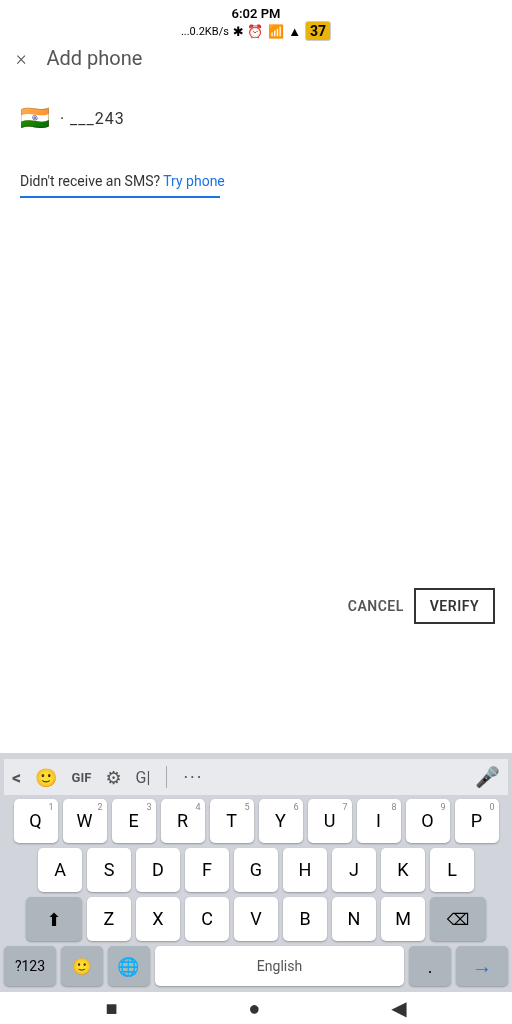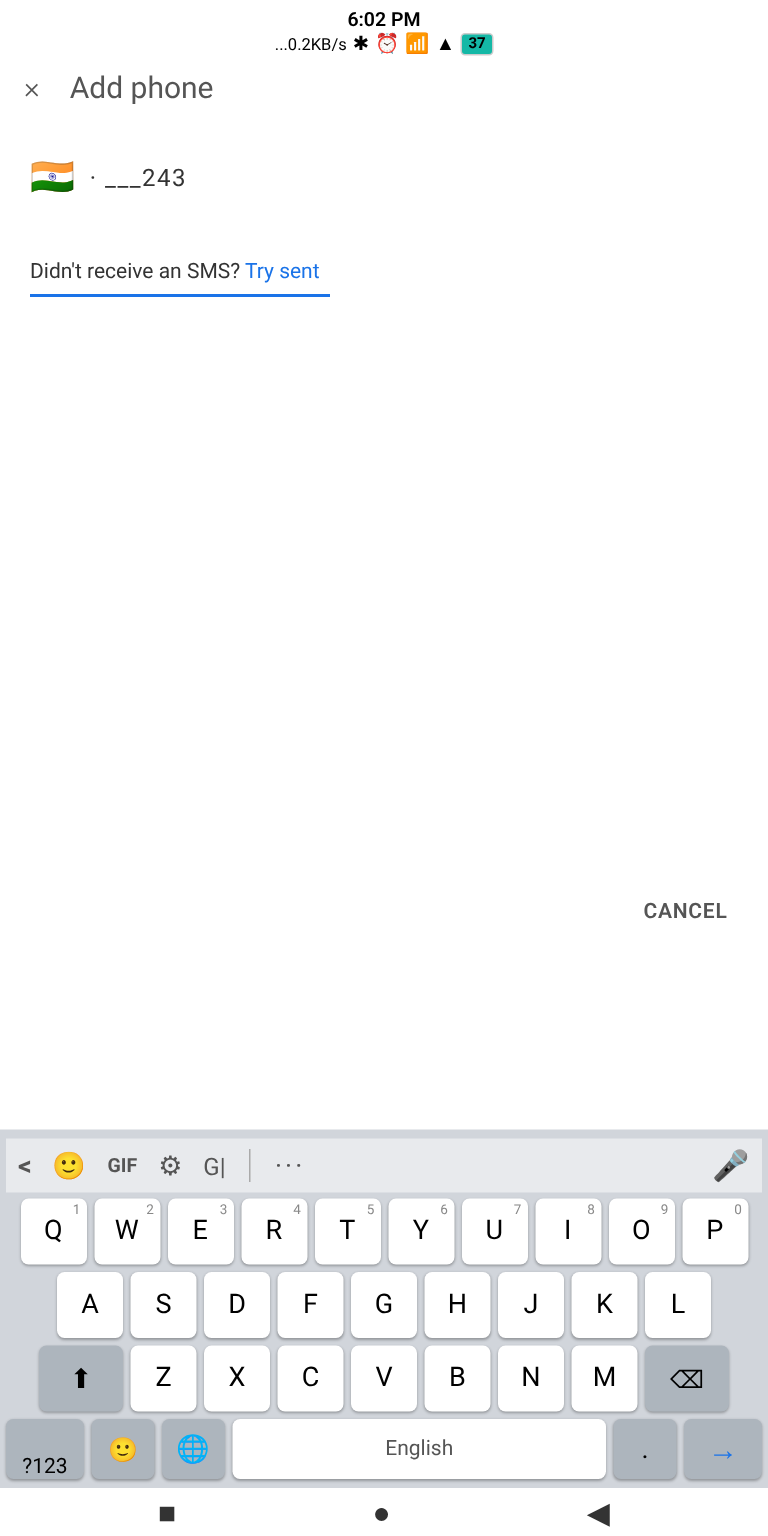--- a/index.html
+++ b/index.html
@@ -30,24 +30,24 @@
     .status-icons {
       display: flex;
       align-items: center;
       gap: 4px;
       font-size: 11px;
       color: #000;
     }
     .battery-icon {
       display: inline-flex;
       align-items: center;
-      background: #14b8a6;
+      background: #eab308;
       border-radius: 3px;
       padding: 1px 4px;
-      font-size: 10px;
+      font-size: 14px;
       font-weight: 700;
       color: #000;
       border: 1px solid #ccc;
     }
 
     
     .header {
       display: flex;
       align-items: center;
       padding: 10px 16px;
@@ -253,21 +253,21 @@
       display: flex;
       justify-content: center;
       gap: 5px;
       margin-bottom: 2px;
     }
     .key-num-sym {
       background: #adb5bd;
       border-radius: 5px;
       height: 40px;
       display: flex;
-      align-items: flex-end;
+      align-items: center;
       justify-content: center;
       min-width: 52px;
       cursor: pointer;
       box-shadow: 0 1px 2px rgba(0,0,0,0.3);
     }
     .key-num-sym span {
       font-size: 14px;
       color: #000;
     }
     .key-emoji {
@@ -379,28 +379,29 @@
 
 <div class="main-content">
   <div class="phone-row">
     <span class="flag-icon">🇮🇳</span>
     <span class="phone-number">· ___243</span>
   </div>
 
   <div class="sms-message">
     <br>
     <span>Didn't receive an SMS?</span>
-    <span class="try-again-link">Try sent</span>
+    <span class="try-again-link">Try phone</span>
   </div>
 
   <div class="code-input-line"></div>
 </div>
 
 <div class="action-buttons">
   <span class="cancel-btn">CANCEL</span>
+  <span class="verify-btn">VERIFY</span>
 </div>
 
 <div class="keyboard">
 
   <div class="keyboard-toolbar">
     <span class="toolbar-back">&lt;</span>
     <span class="toolbar-icon">🙂</span>
     <span class="toolbar-icon" style="font-size:13px;font-weight:700;">GIF</span>
     <span class="toolbar-icon">⚙</span>
     <span class="toolbar-icon" style="font-size:16px;">G|</span>

